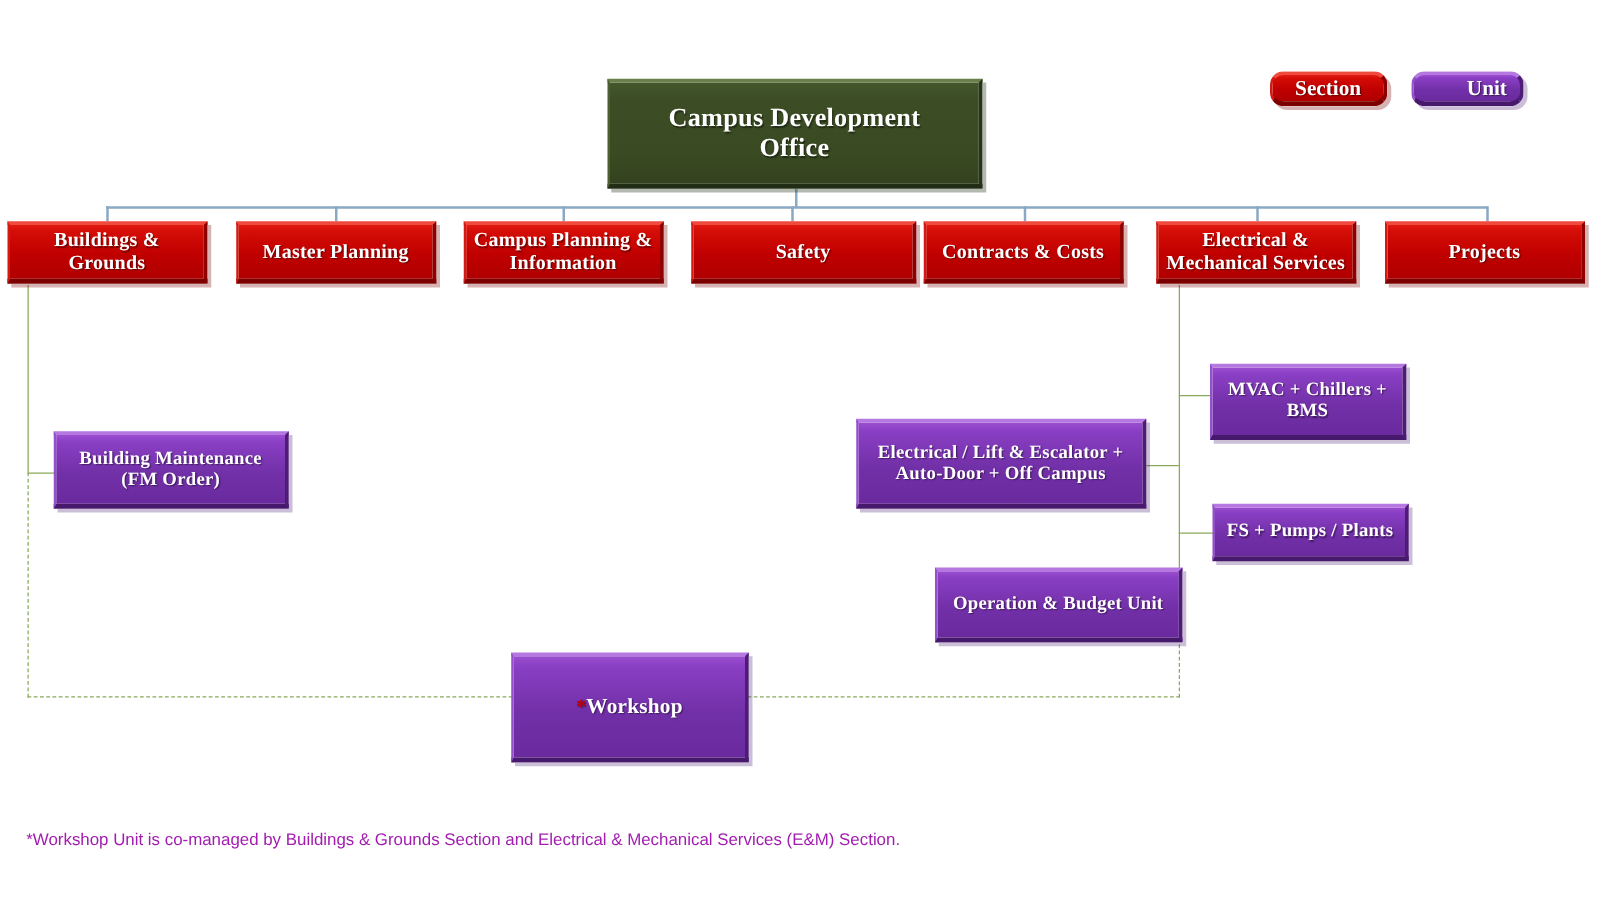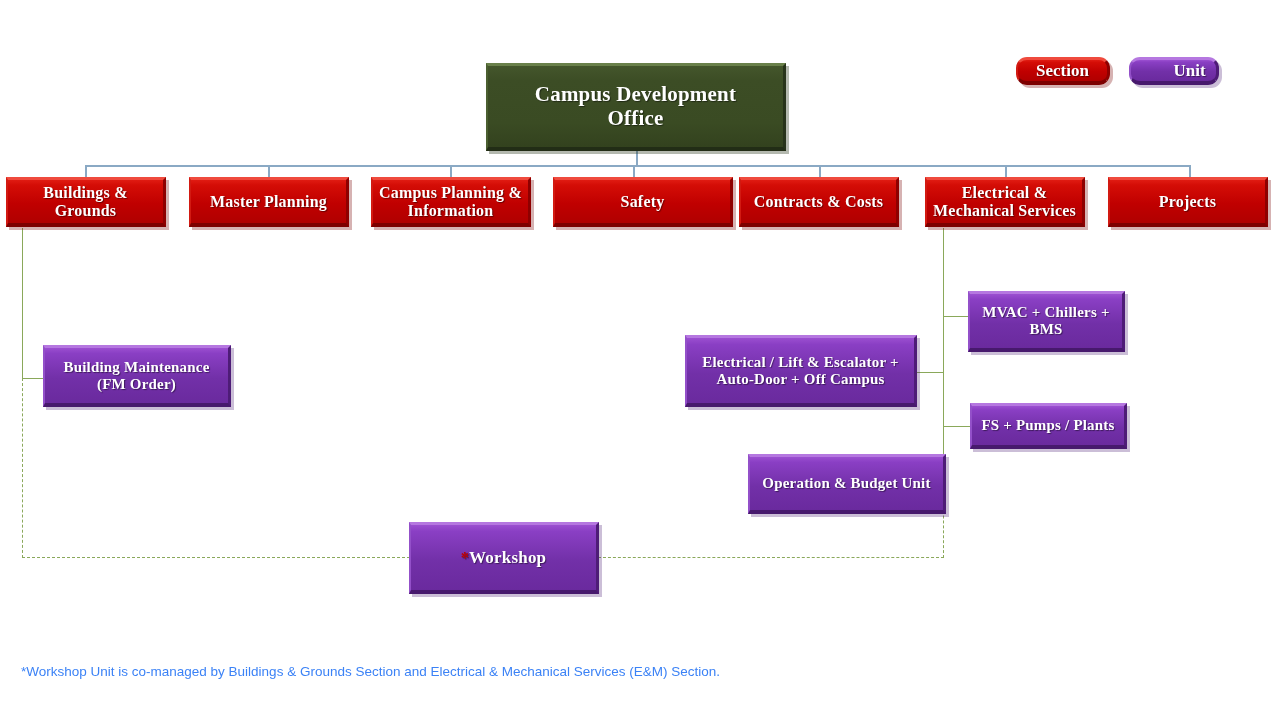--- a/index.html
+++ b/index.html
@@ -124,21 +124,21 @@
   .conn.green-v-dashed {
     border-left: 1.5px dashed #8aa85a;
   }
   .conn.green-h-dashed {
     border-top: 1.5px dashed #8aa85a;
   }
 
   
   .footnote {
     position: absolute;
-    color: #3b82f6;
+    color: #a21caf;
     font-family: "Liberation Sans", "DejaVu Sans", sans-serif;
     font-size: 13.5px;
     white-space: nowrap;
     z-index: 4;
   }
   .asterisk {
     color: #c00000;
     font-size: 0.95em;
     vertical-align: baseline;
   }
@@ -256,21 +256,21 @@
       <span>FS + Pumps / Plants</span>
     </span>
   </div>
 
   <div class="node unit" style="left:720px; top:454px; width:198px; height:60px; font-size:15px;margin-left:28px;">
     <span class="label">
       <span>Operation &amp; Budget Unit</span>
     </span>
   </div>
 
-  <div class="node unit" style="left:409px; top:522px; width:190px; height:72px; font-size:17px;">
+  <div class="node unit" style="left:409px; top:522px; width:190px; height:88px; font-size:17px;">
     <span class="label">
       <span class="asterisk">*</span><span>Workshop</span>
     </span>
   </div>
 
   <div class="footnote" style="left:21px; top:664px;">*Workshop  Unit is co-managed by Buildings &amp; Grounds Section  and Electrical &amp; Mechanical Services (E&amp;M) Section.</div>
 
 </div>
 
 </body></html>

